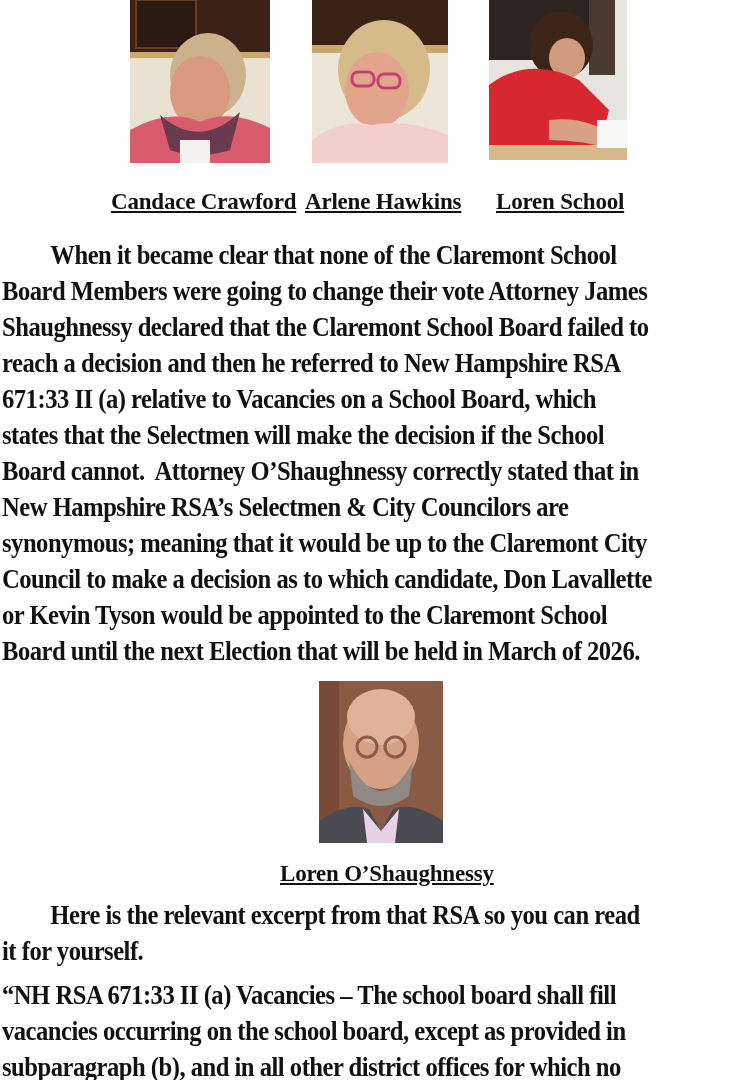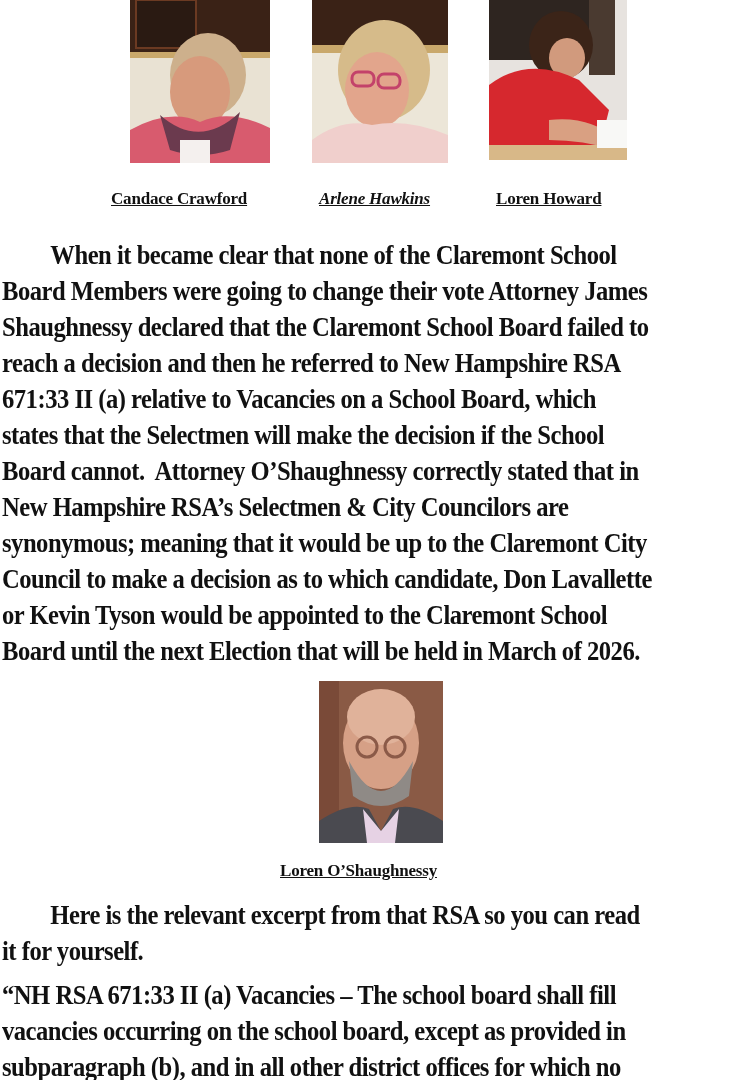--- a/index.html
+++ b/index.html
@@ -3,21 +3,21 @@
 <meta charset="utf-8">
 <style>
   html, body { margin: 0; padding: 0; background: #ffffff; }
   body {
     width: 753px; height: 1080px; overflow: hidden; position: relative;
     font-family: "Liberation Serif", serif; color: #111111;
   }
   .photo { position: absolute; overflow: hidden; }
   .photo svg { display: block; width: 100%; height: 100%; }
   .caption {
-    position: absolute; font-weight: bold; font-size: 17px; text-decoration: underline;
+    position: absolute; font-weight: bold; font-size: 23px; text-decoration: underline;
     white-space: nowrap; letter-spacing: -0.2px;
   }
   .para {
     position: absolute; left: 2px; width: 751px; font-weight: bold; font-size: 26.5px;
     line-height: 36px; letter-spacing: -0.55px; margin: 0; transform: scaleX(0.93); transform-origin: left top;
     width: 808px;
   }
   .indent { display: inline-block; width: 52px; }
 </style>
 </head>
@@ -58,22 +58,22 @@
     <ellipse cx="72" cy="45" rx="32" ry="34" fill="#3b2418"></ellipse>
     <ellipse cx="78" cy="58" rx="18" ry="20" fill="#d19a7d"></ellipse>
     <path d="M0 85 Q40 55 90 80 L120 110 L110 150 L0 160 Z" fill="#d6282e"></path>
     <path d="M60 120 Q100 115 130 140 L125 150 Q95 140 60 140 Z" fill="#d9a082"></path>
     <rect x="0" y="145" width="138" height="15" fill="#d8b888"></rect>
     <rect x="108" y="120" width="30" height="28" fill="#f8f8f6"></rect>
   </svg>
 </div>
 
 <div class="caption" style="left:111px; top:189px;">Candace Crawford</div>
-<div class="caption" style="left:319px; top:189px;font-style:italic;">Arlene Hawkins</div>
-<div class="caption" style="left:496px; top:189px;">Loren Howard</div>
+<div class="caption" style="left:305px; top:189px;">Arlene Hawkins</div>
+<div class="caption" style="left:496px; top:189px;">Loren School</div>
 
 <div class="para" style="top:237px;">
   <div><span class="indent"></span><span>When it became clear that none of the Claremont School</span></div>
   <div>Board Members were going to change their vote Attorney James</div>
   <div>Shaughnessy declared that the Claremont School Board failed to</div>
   <div>reach a decision and then he referred to New Hampshire RSA</div>
   <div>671:33 II (a) relative to Vacancies on a School Board, which</div>
   <div>states that the Selectmen will make the decision if the School</div>
   <div style="white-space:pre;">Board cannot.  Attorney O’Shaughnessy correctly stated that in</div>
   <div>New Hampshire RSA’s Selectmen &amp; City Councilors are</div>

